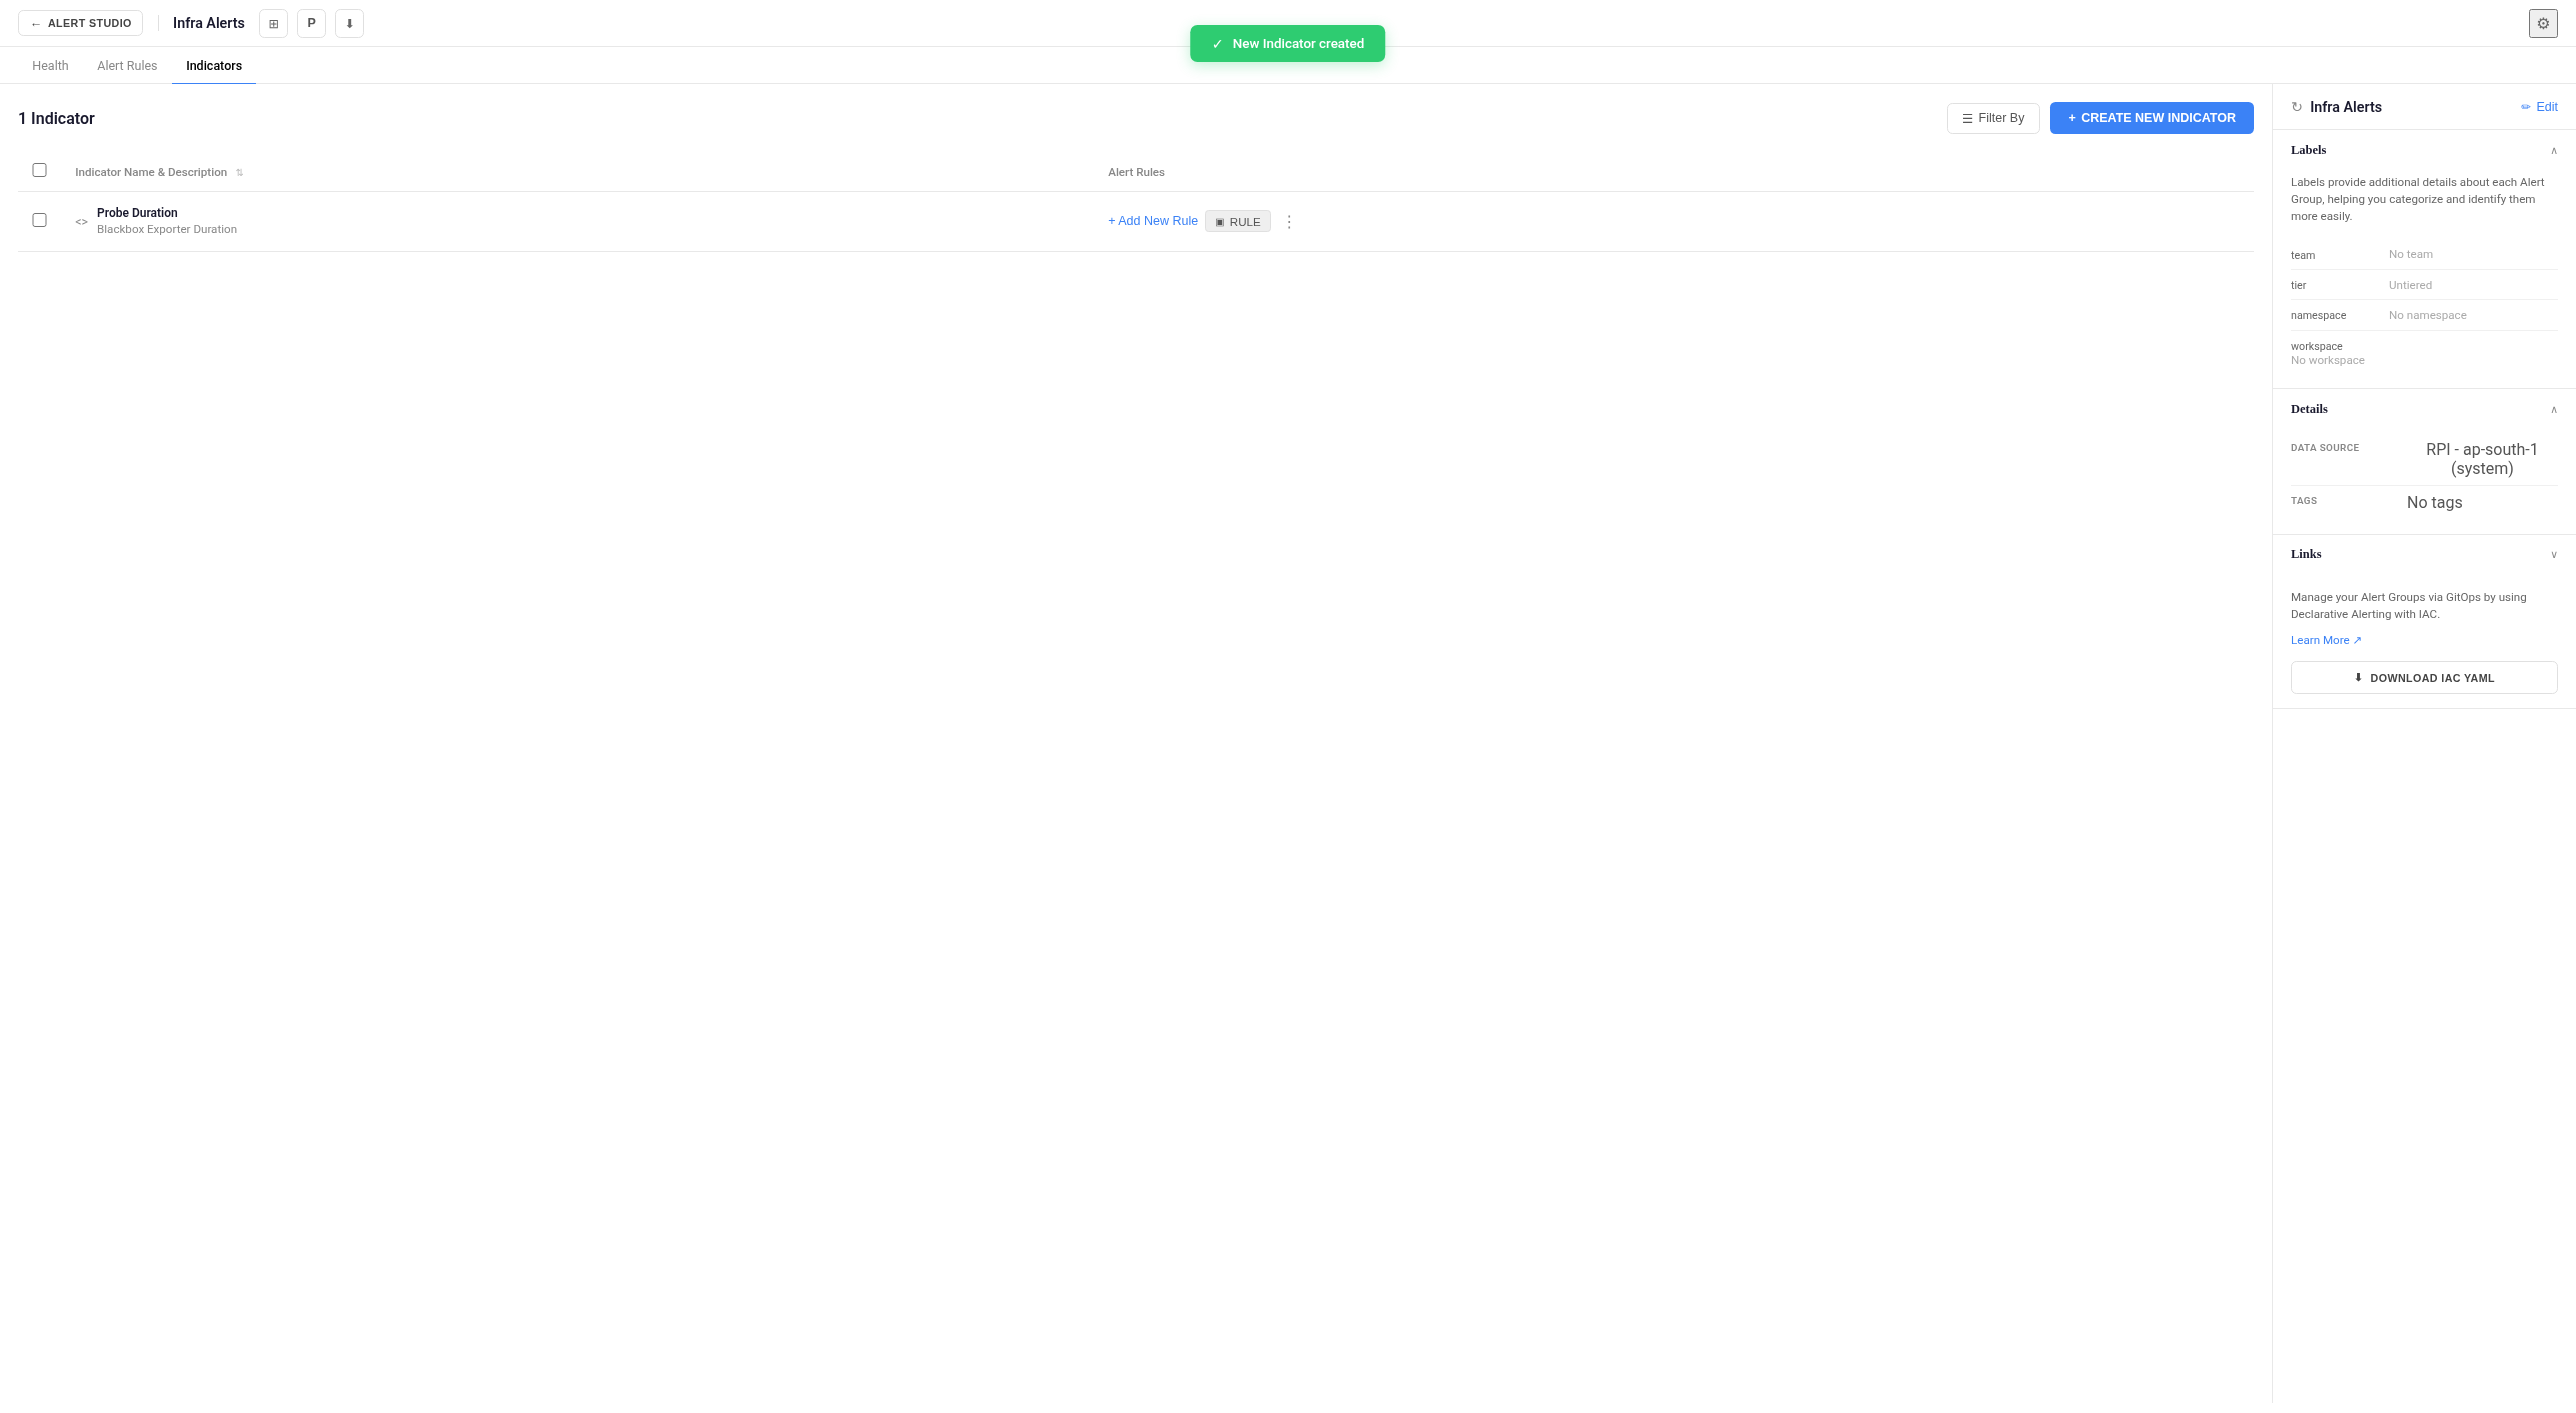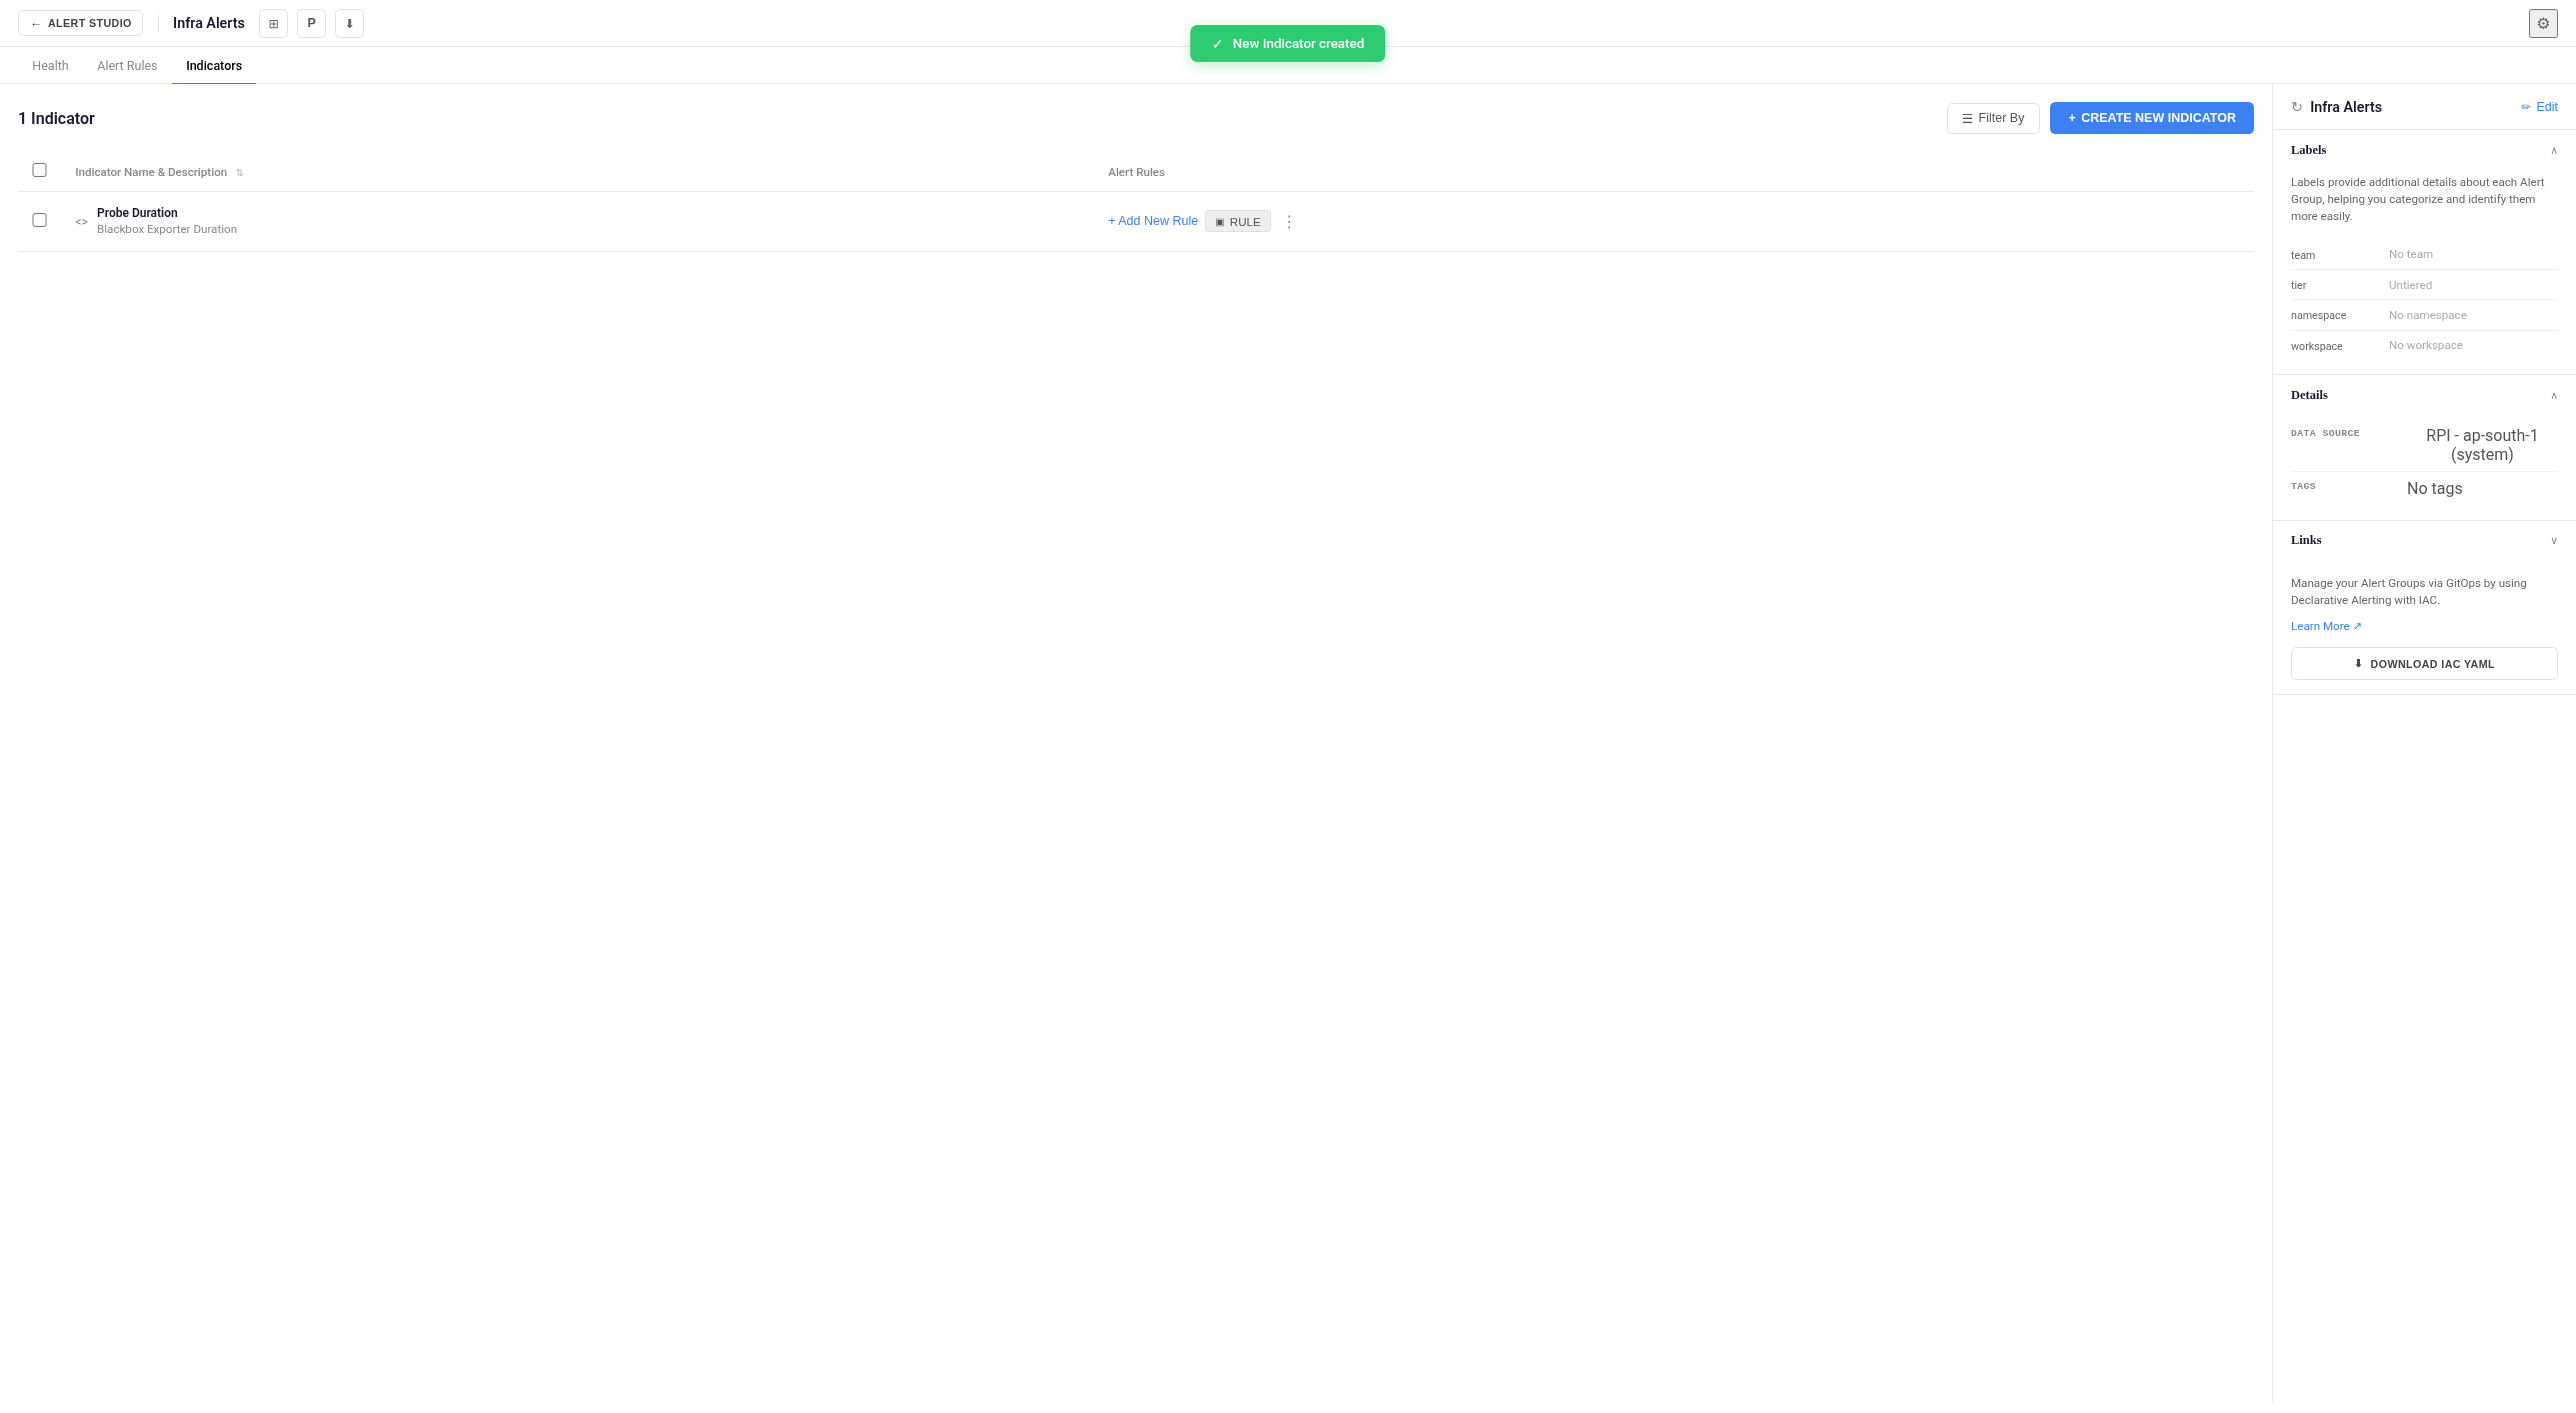--- a/index.html
+++ b/index.html
@@ -71,27 +71,27 @@
     
     .panel-section { border-bottom: 0.9px solid #e8e8e8; }
     .section-header { display: flex; align-items: center; justify-content: space-between; padding: 12.5px 18px; cursor: pointer; font-family: Liberation Serif, serif; }
     .section-title { font-size: 12.5px; font-weight: 600; color: #1a1a2e; }
     .section-chevron { color: #888; font-size: 10.7px; }
 
     .section-body { padding: 3.6px 18px 14.3px; }
     .section-desc { font-size: 11.6px; color: #666; line-height: 1.5; margin-bottom: 14.3px; }
 
     .label-row { display: flex; align-items: flex-start; padding: 7.2px 0; border-bottom: 0.9px solid #f0f0f0; }
-    .label-row:last-child { border-bottom: none; }
+    .label-row:last-child { border-bottom: none; flex-direction: column; }
     .label-key { font-size: 10.7px; color: #666; width: 98px; min-width: 98px; padding-top: 1.8px; }
     .label-value { font-size: 11.6px; color: #aaa; }
 
     .detail-row { display: flex; align-items: flex-start; padding: 7.2px 0; border-bottom: 0.9px solid #f0f0f0; }
     .detail-row:last-child { border-bottom: none; }
-    .detail-key { font-size: 9.8px; color: #888; font-weight: 600; letter-spacing: 0.4px; text-transform: uppercase; width: 116px; min-width: 116px; padding-top: 1.8px; font-family: Liberation Mono, monospace; }
+    .detail-key { font-size: 9.8px; color: #888; font-weight: 600; letter-spacing: 0.4px; text-transform: uppercase; width: 116px; min-width: 116px; padding-top: 1.8px; }
     .detail-value { font-size: 16px; color: #555; text-align: center; }
 
     .links-body { padding: 14.3px 18px; }
     .links-text { font-size: 11.6px; color: #666; line-height: 1.5; margin-bottom: 9px; }
     .learn-more { color: #3b82f6; font-size: 11.6px; text-decoration: none; display: flex; align-items: center; gap: 1.8px; margin-bottom: 14.3px; }
     .download-btn { width: 100%; display: flex; align-items: center; justify-content: center; gap: 7.2px; border: 0.9px solid #e0e0e0; border-radius: 5.4px; padding: 9px; background: #fff; cursor: pointer; font-size: 10.7px; font-weight: 600; color: #444; letter-spacing: 0.4px; text-transform: uppercase; }
   </style>
 </head>
 <body>
 

